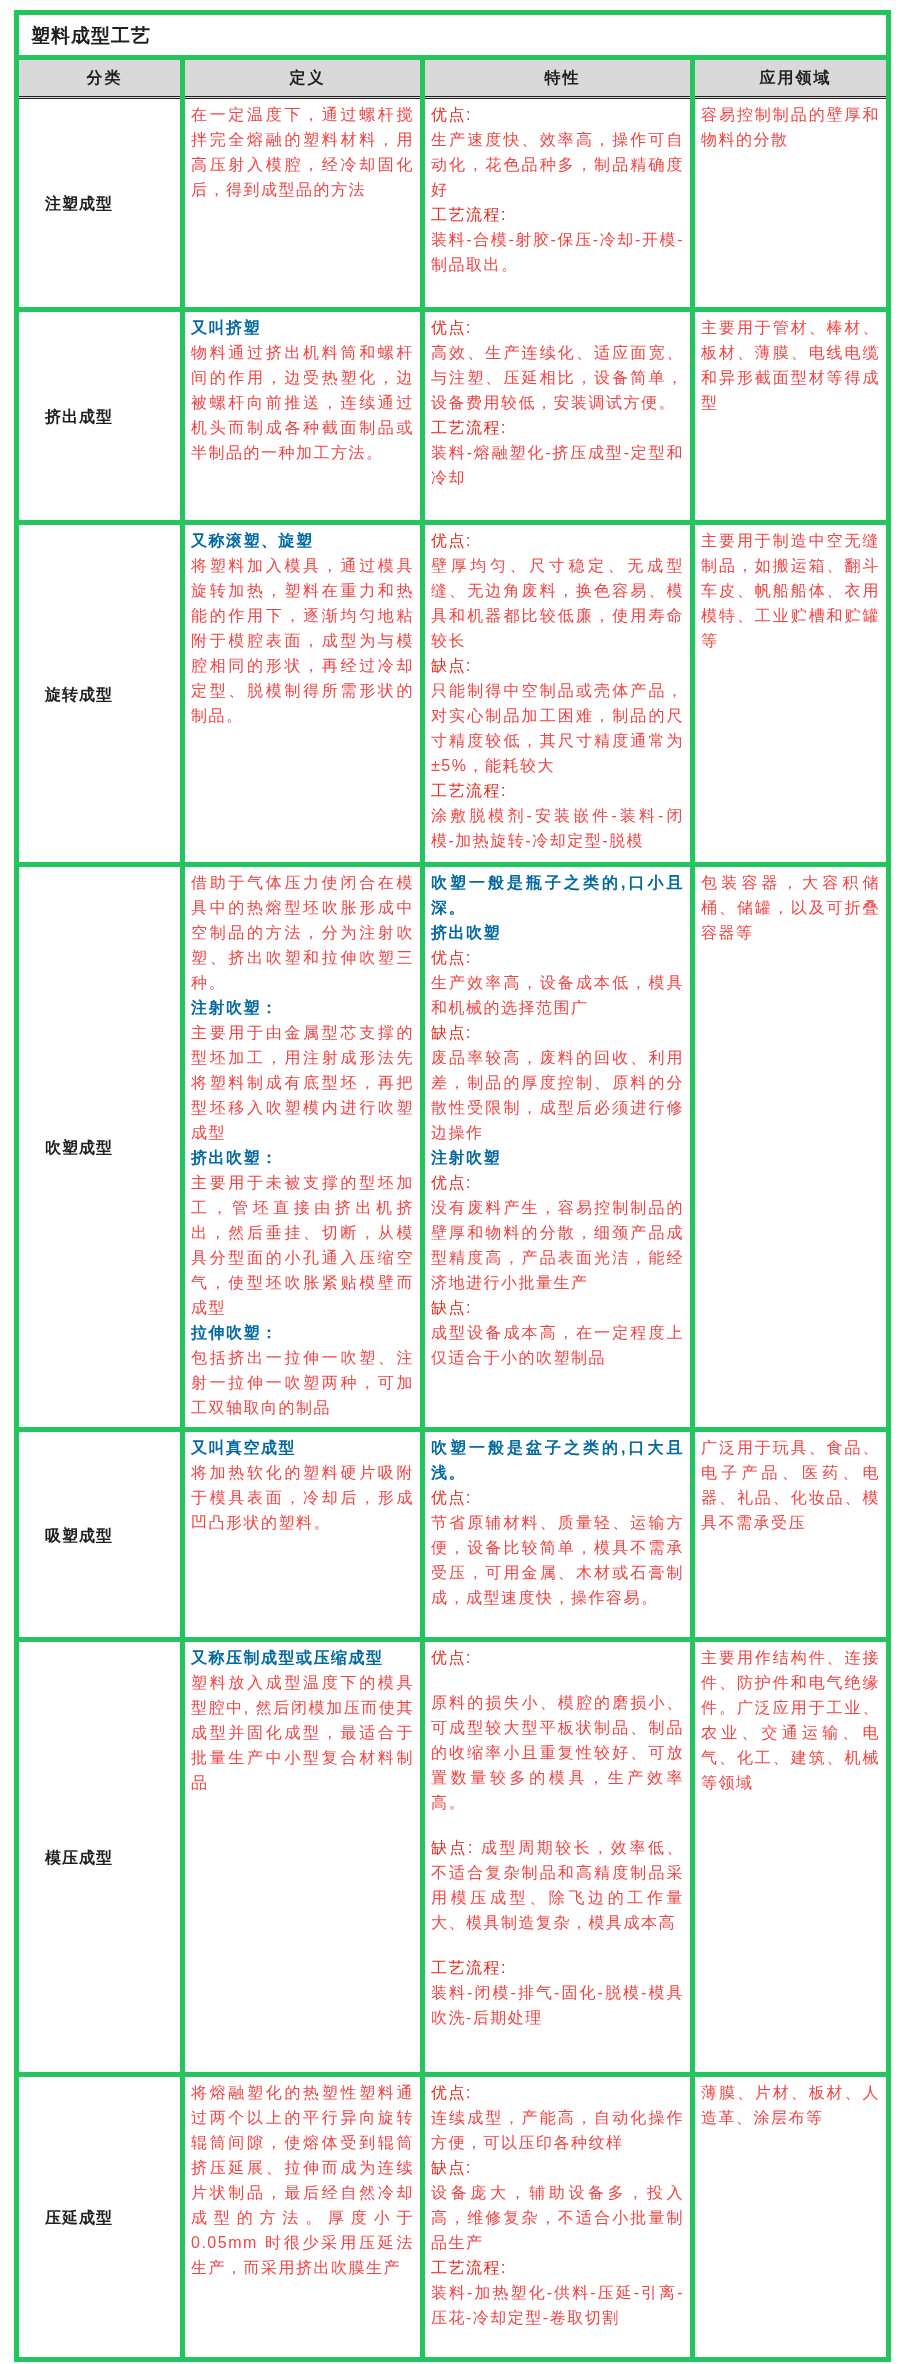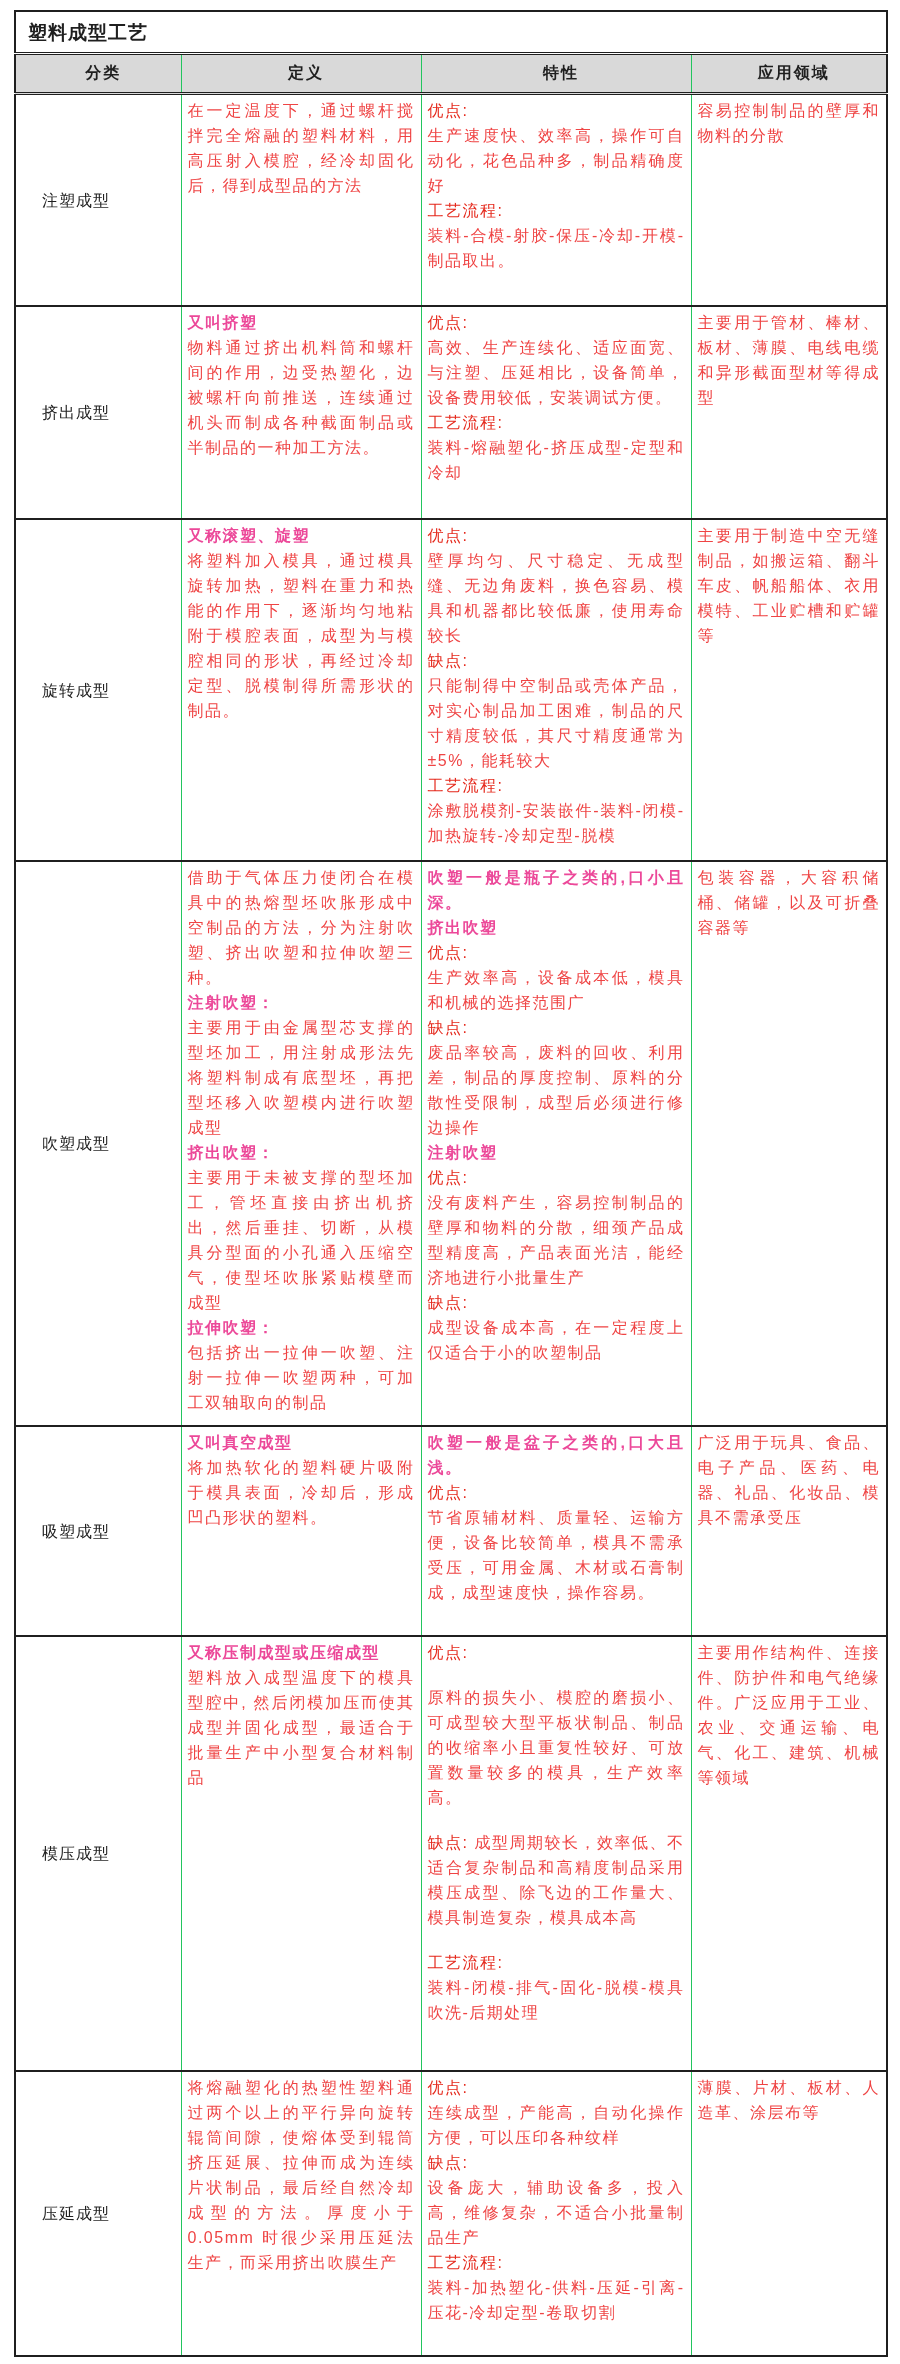--- a/index.html
+++ b/index.html
@@ -17,21 +17,21 @@
     table-layout: fixed;
     border-collapse: collapse;
     border: 2px solid #1f1f1f;
     background: #ffffff;
   }
   col.c1 { width: 166px; }
   col.c2 { width: 240px; }
   col.c3 { width: 270px; }
   col.c4 { width: 196px; }
 
-  td, th { border: 1px solid #22c55e; vertical-align: top; }
+  td, th { border: 5px solid #22c55e; vertical-align: top; }
 
   .title-row td {
     border-bottom: 3px double #1f1f1f;
     padding: 8px 12px 6px 12px;
     height: 38px;
     font-size: 19px;
     font-weight: bold;
     letter-spacing: 1px;
     text-align: left;
     background: #ffffff;
@@ -51,29 +51,29 @@
   tbody td {
     border-top: 2px solid #1f1f1f;
     padding: 3px 6px 2px 6px;
     font-size: 16px;
     line-height: 25px;
     letter-spacing: 1.5px;
     text-align: justify;
   }
   tbody td.cat {
     vertical-align: middle;
-    font-weight: normal;
+    font-weight: bold;
     padding-left: 26px;
     letter-spacing: 1px;
     text-align: left;
   }
   tbody p { margin: 0; }
   tbody p.gap { height: 20px; }
   .seg-n { font-weight: normal; color: #ef4444; }
-  .seg-b { font-weight: bold; color: #ec4899; }
+  .seg-b { font-weight: bold; color: #0369a1; }
   .seg-red { font-weight: normal; color: #e5291c; }
 </style>
 </head>
 <body>
 
 <div class="page">
   <table class="main">
     <colgroup>
       <col class="c1">
         <col class="c2">

